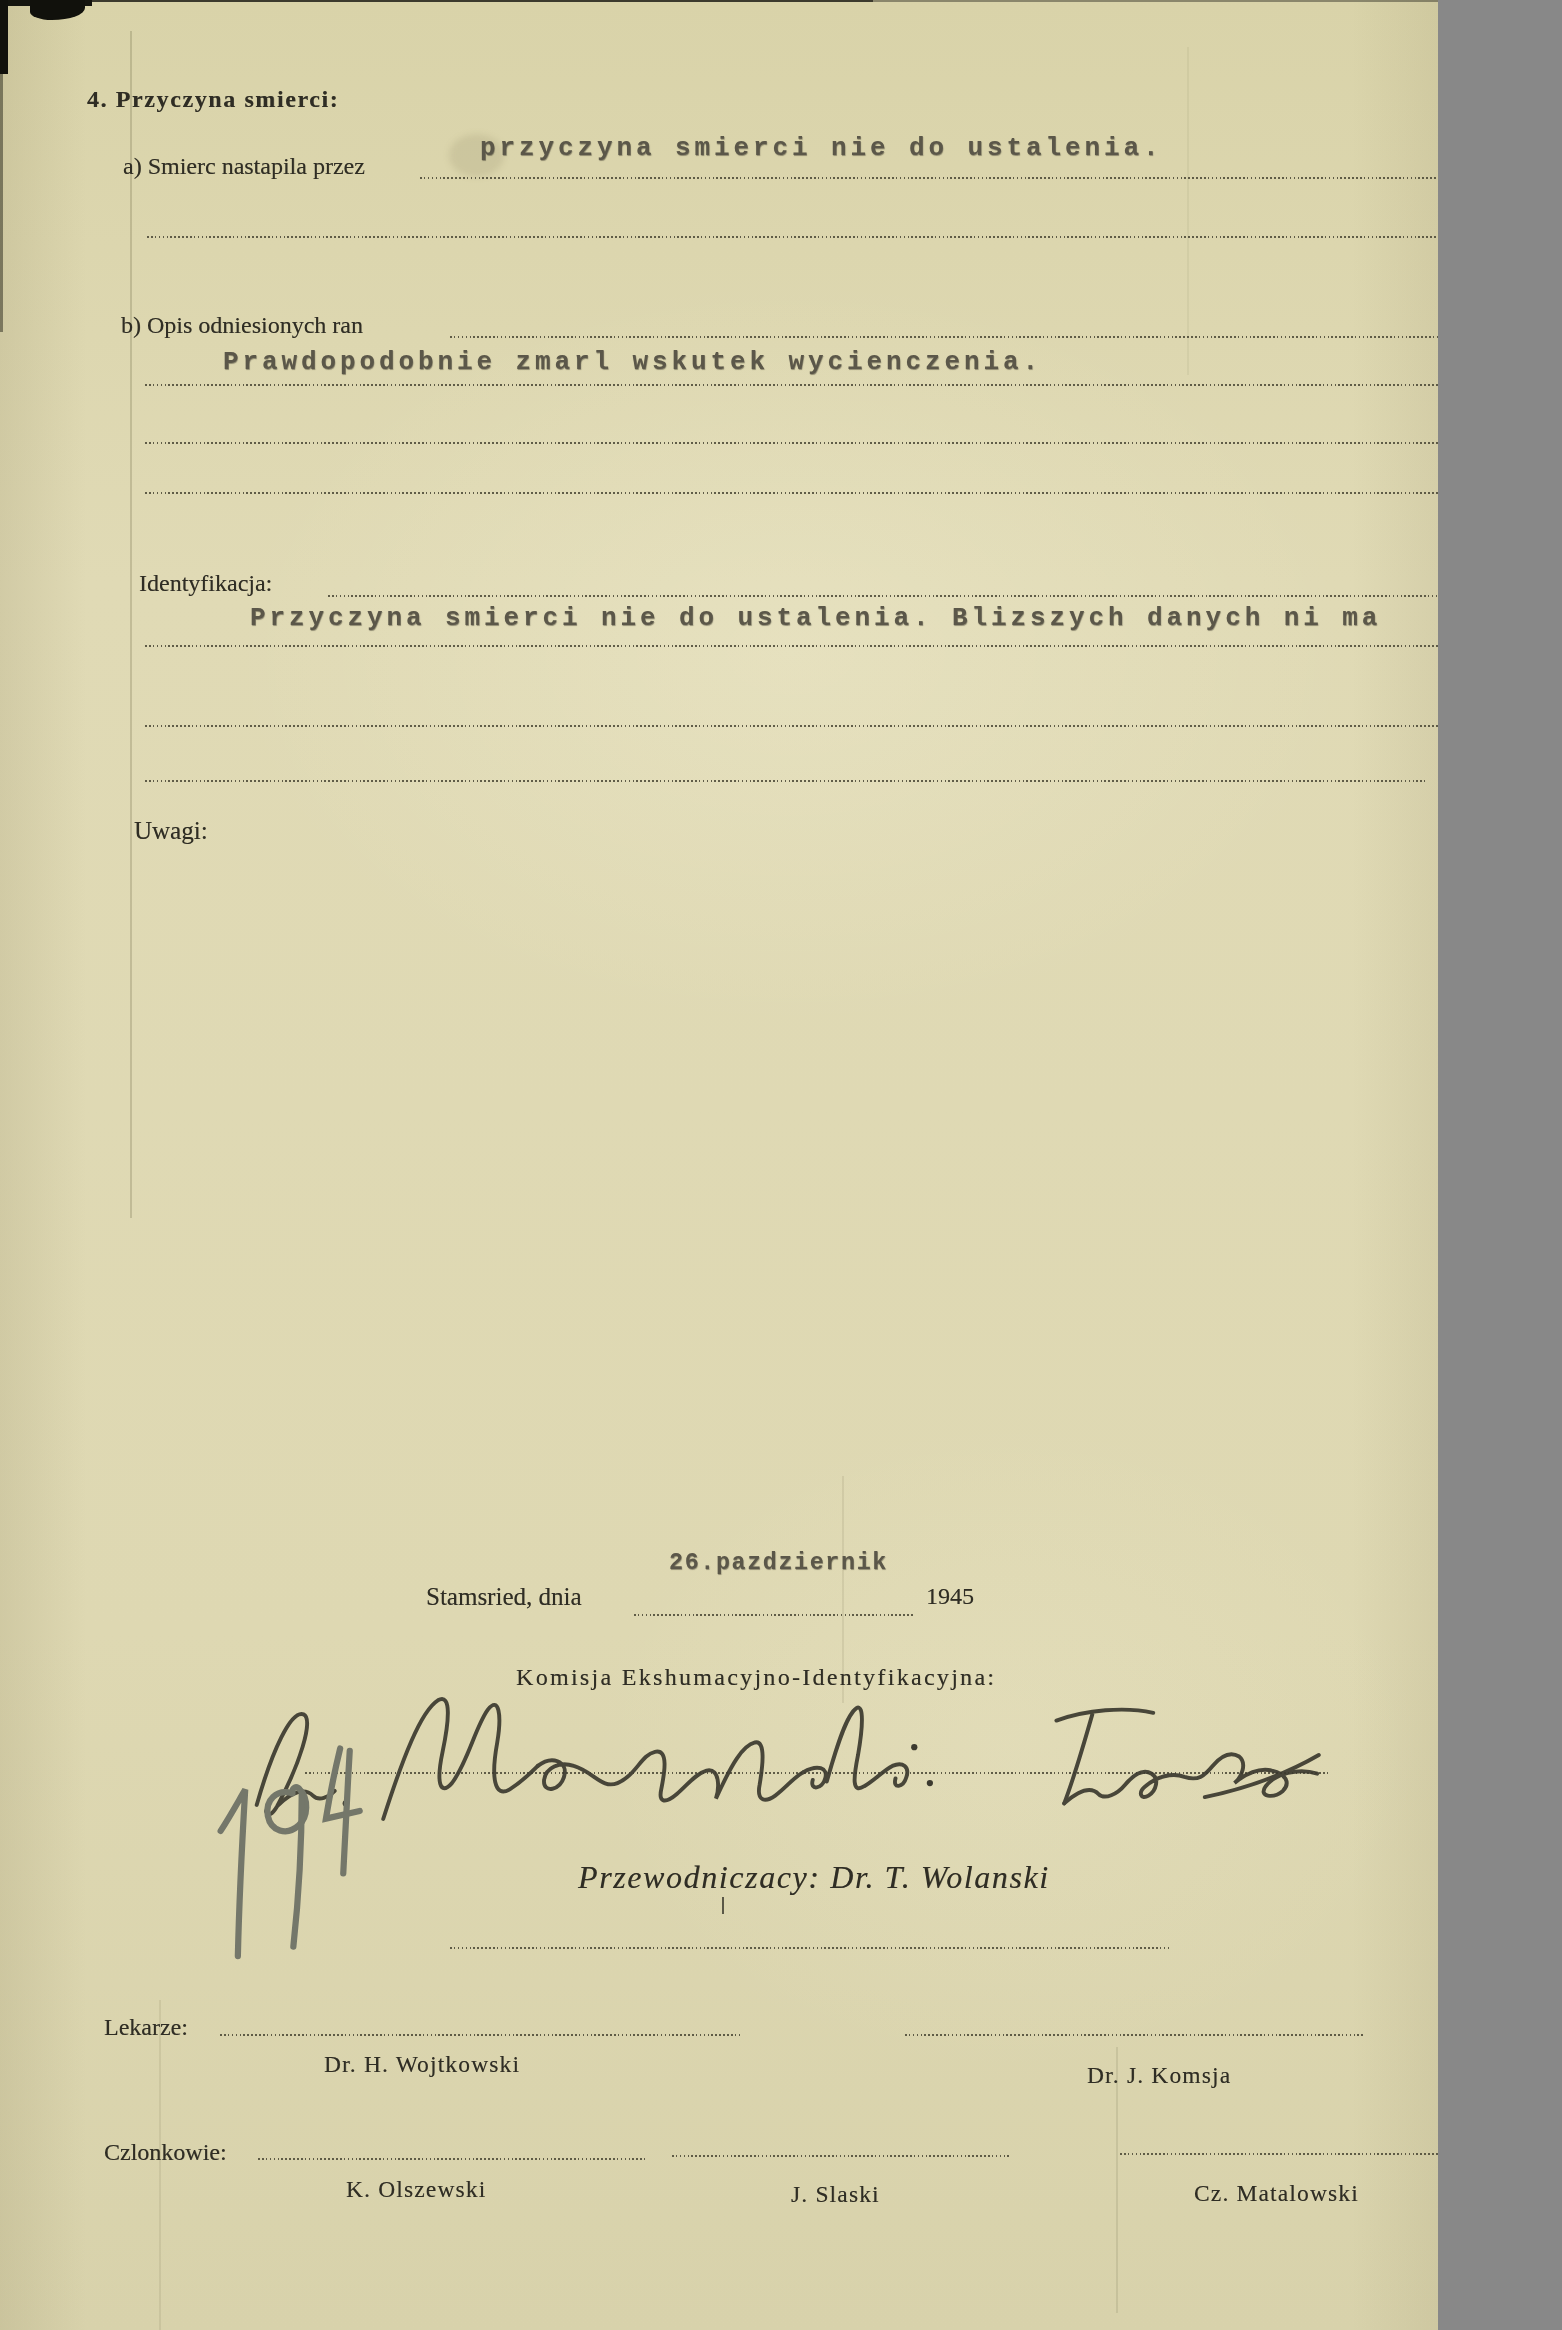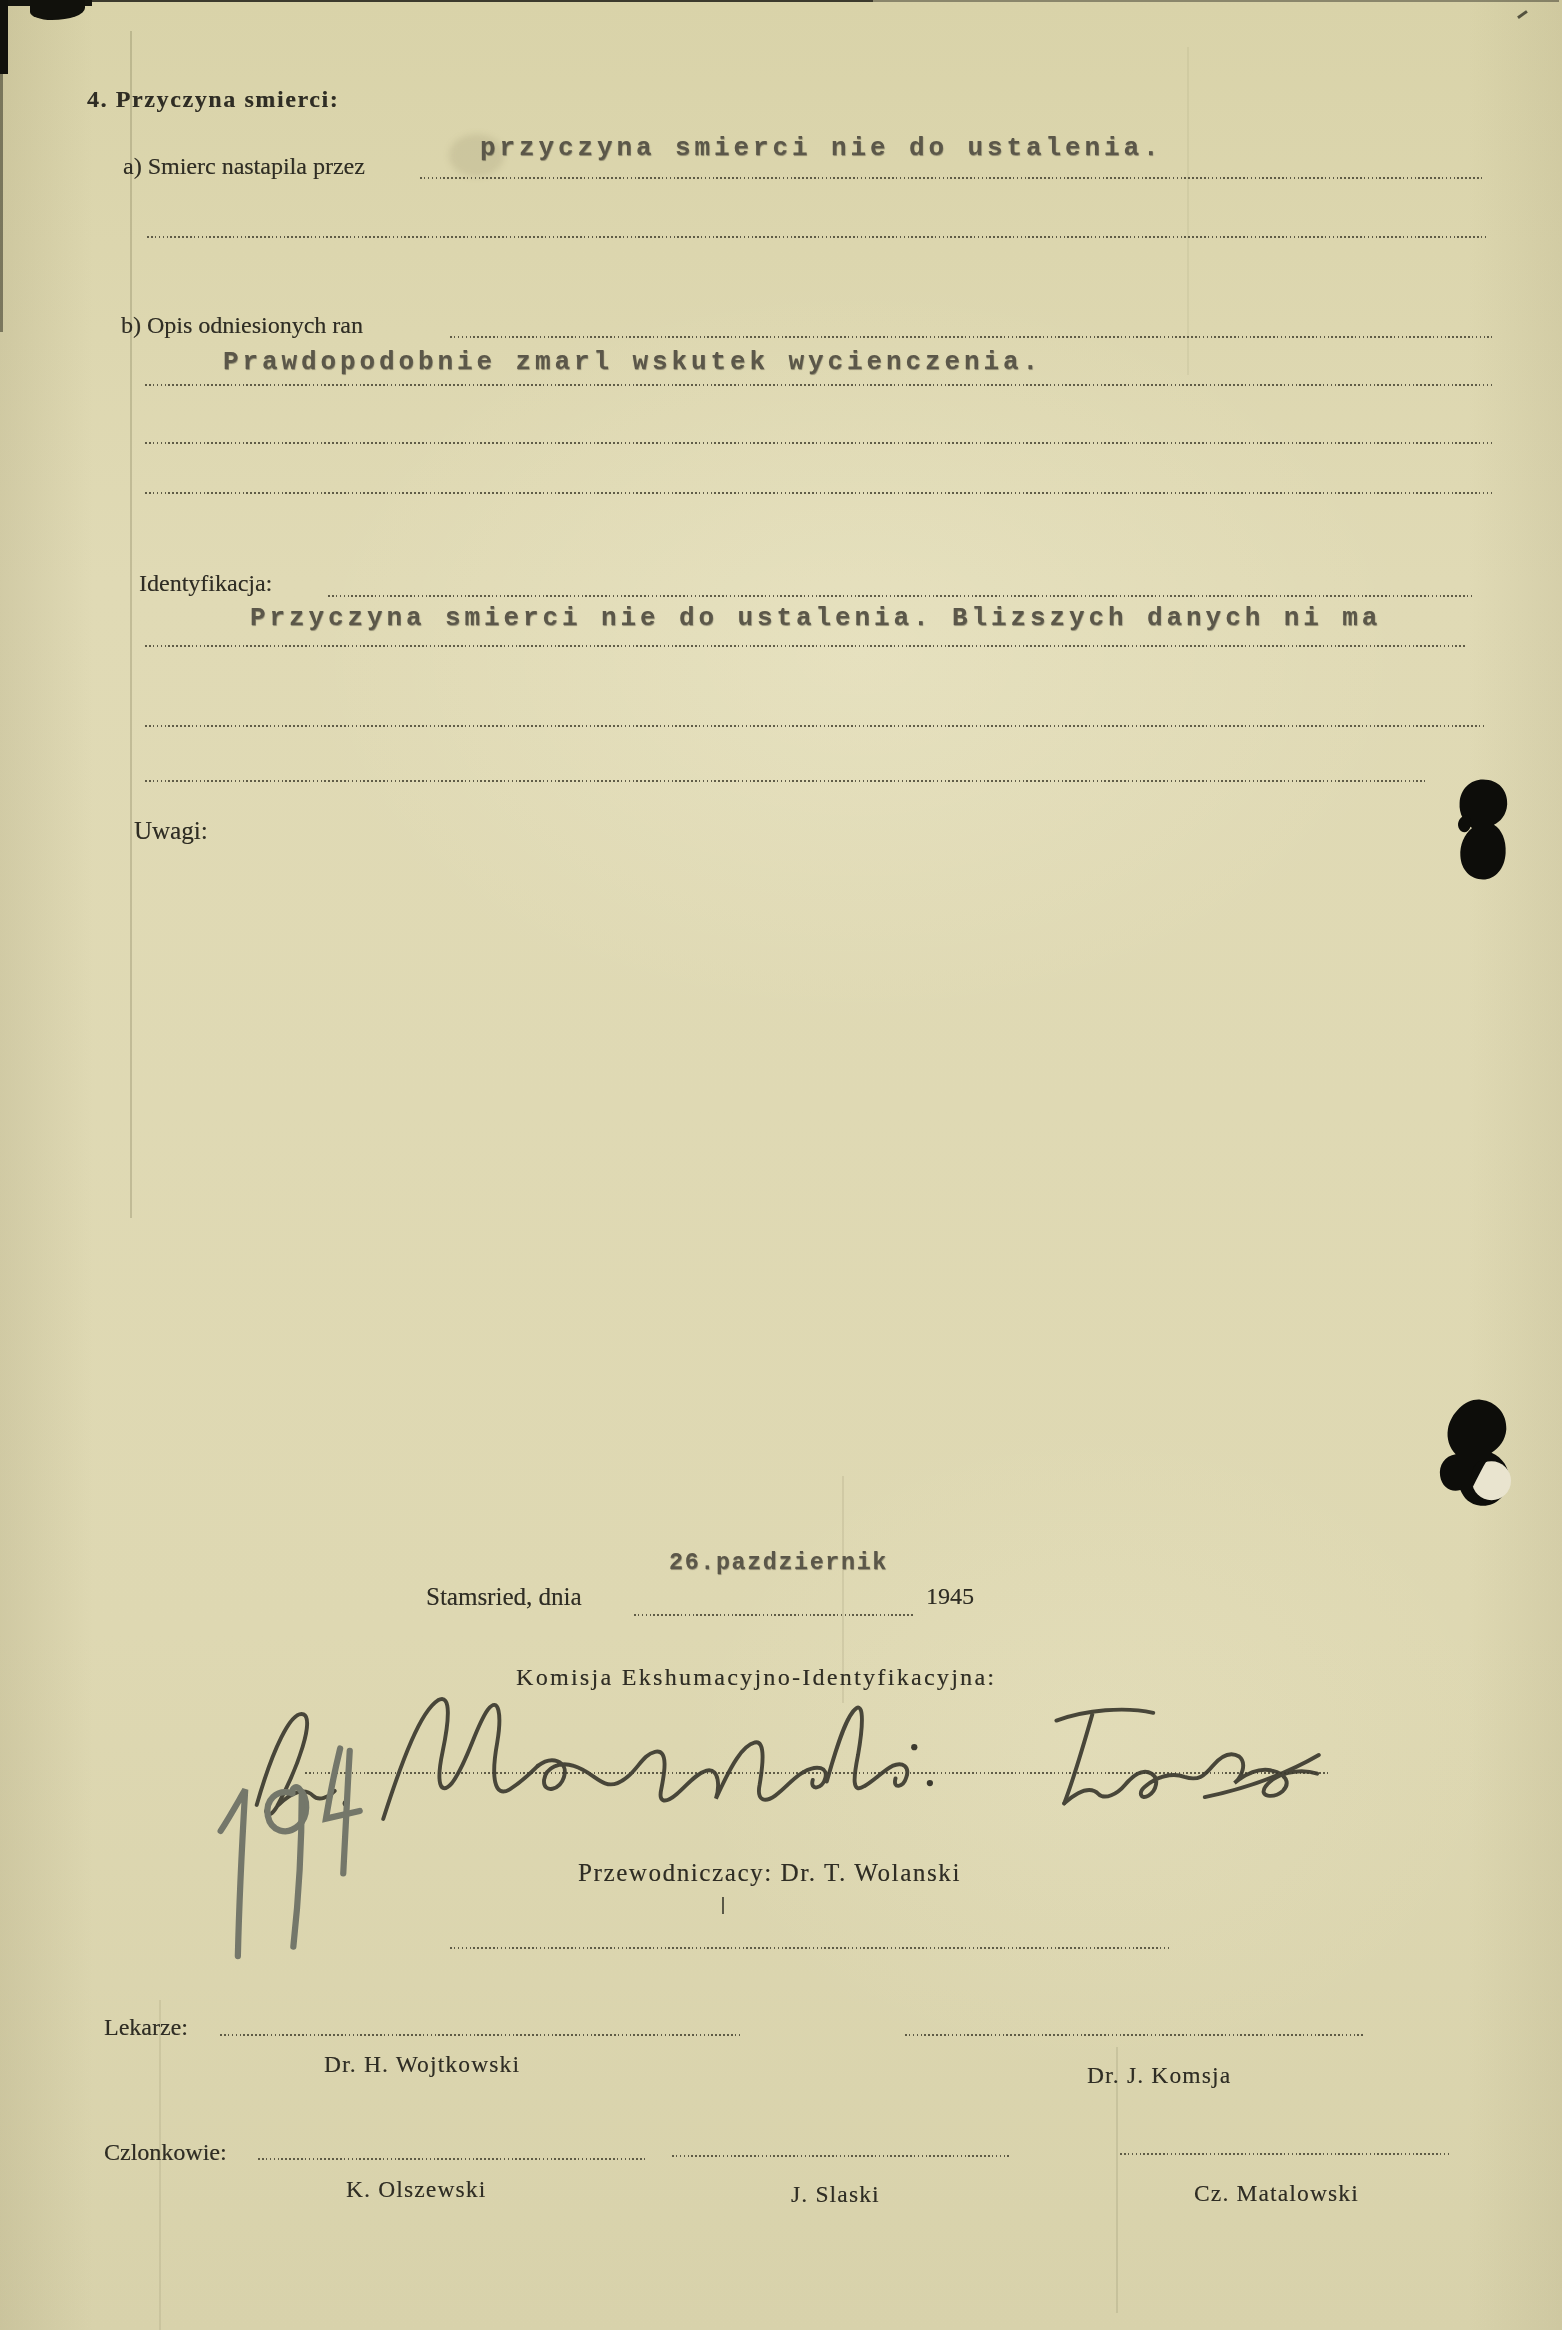--- a/index.html
+++ b/index.html
@@ -1,17 +1,17 @@
 <!DOCTYPE html>
 <html style="font-size:12.5px"><head>
 <meta charset="utf-8">
 <style>
   html,body{margin:0;padding:0;background:#888;}
   .page{
-    position:relative;width:1562px;height:2330px;overflow:hidden;
+    position:relative;width:1438px;height:2330px;overflow:hidden;
     font-family:"Liberation Serif", serif;
     background:
       radial-gradient(937px 625px at 55% 28%, rgba(255,252,230,.20), transparent 60%),
       radial-gradient(703px 547px at 70% 75%, rgba(250,246,222,.15), transparent 60%),
       linear-gradient(90deg, rgba(120,110,70,.14), rgba(120,110,70,0) 6%, rgba(120,110,70,0) 94%, rgba(120,110,70,.10)),
       linear-gradient(180deg, #d9d3a9 0%, #e0dab5 25%, #ded8b2 70%, #d8d2ab 100%);
   }
   .lbl{position:absolute;color:#2f2d24;font-size:24px;white-space:nowrap;
        text-shadow:0.3px 0.3px 0.5px rgba(47,45,36,.45);}
   .bold{font-weight:bold;letter-spacing:1.6px;}
@@ -110,21 +110,21 @@
     <g fill="none" stroke="#74776a" stroke-width="8" stroke-linecap="round">
       <path d="M36 106 C50 88 62 70 72 56 C62 124 52 196 44 268"></path>
       <path d="M132 66 C112 58 96 72 98 92 C100 112 120 120 136 108 C150 98 152 74 142 62 C138 56 132 58 132 66"></path>
       <path d="M144 66 C138 134 128 202 116 262"></path>
       <path d="M198 14 C188 44 178 78 172 102 L216 96"></path>
       <path d="M210 18 C202 72 194 130 188 174"></path>
     </g>
   </svg>
   <span class="sr">194</span>
 
-  <div class="lbl" style="left:578px;top:1859px;font-size:25px;letter-spacing:1.6px;">Przewodniczacy: Dr. T. Wolanski</div>
+  <div class="lbl" style="left:578px;top:1859px;font-size:32px;letter-spacing:1.6px;font-style:italic;">Przewodniczacy: Dr. T. Wolanski</div>
   <div class="tick" style="left:722px;top:1897px;"></div>
   <div class="dot" style="left:450px;top:1947px;width:722px;"></div>
 
   <div class="lbl" style="left:104px;top:2014px;">Lekarze:</div>
   <div class="dot" style="left:220px;top:2034px;width:523px;"></div>
   <div class="dot" style="left:905px;top:2034px;width:458px;"></div>
   <div class="lbl name" style="left:324px;top:2051px;">Dr. H. Wojtkowski</div>
   <div class="lbl name" style="left:1087px;top:2062px;">Dr. J. Komsja</div>
 
   <div class="lbl" style="left:104px;top:2139px;">Czlonkowie:</div>

